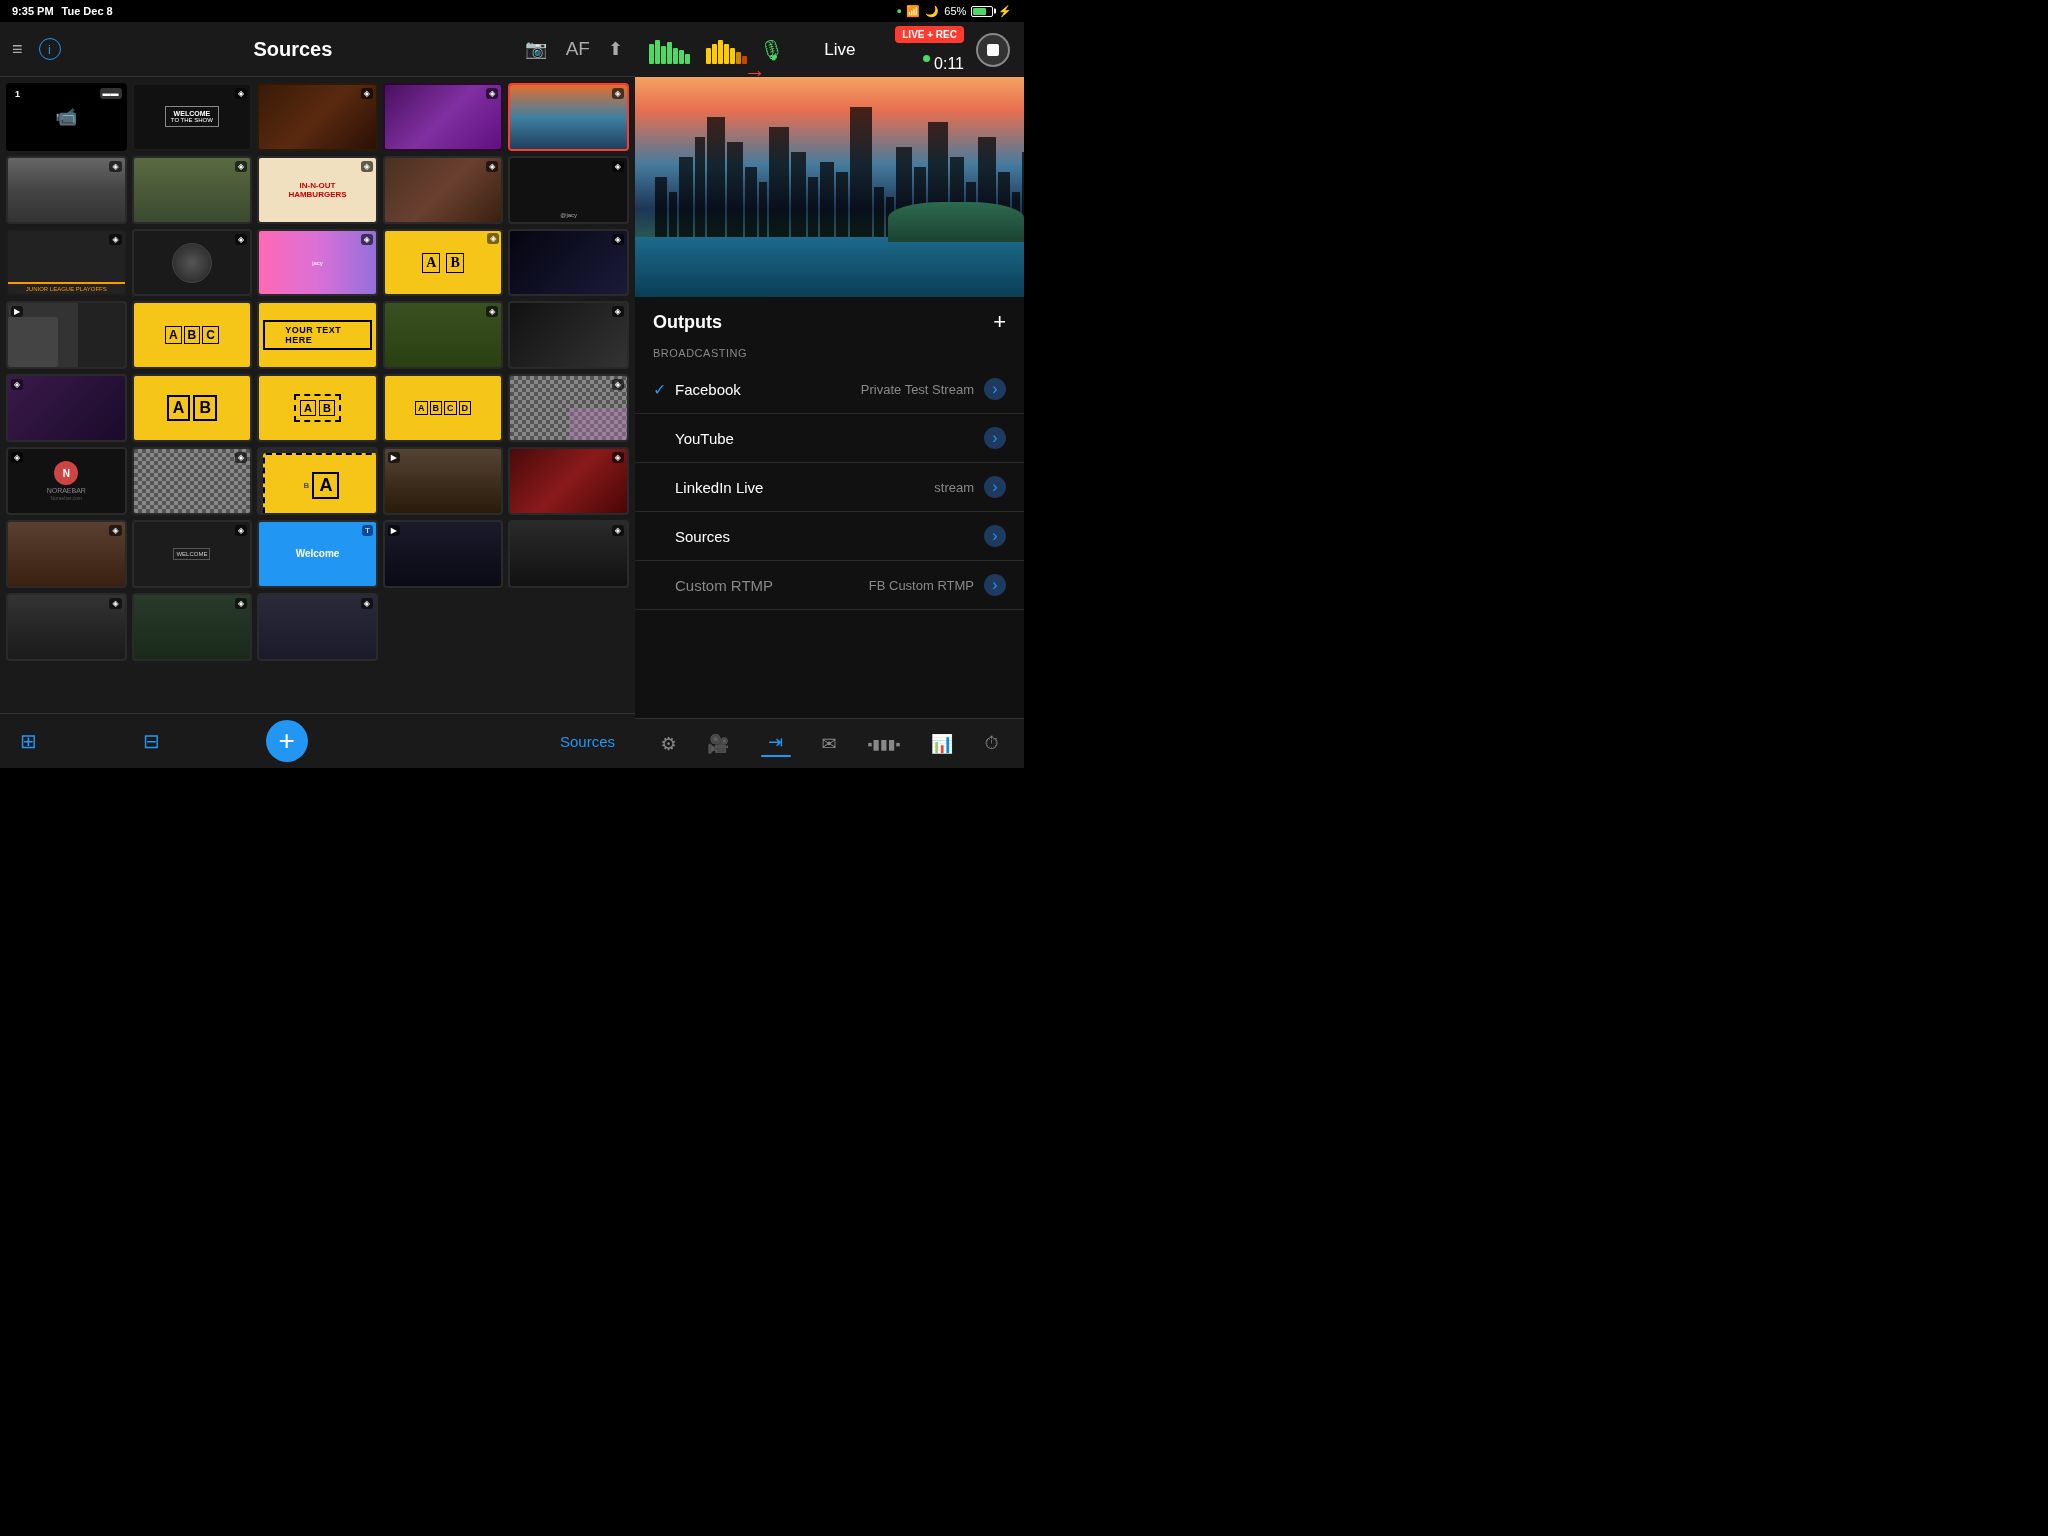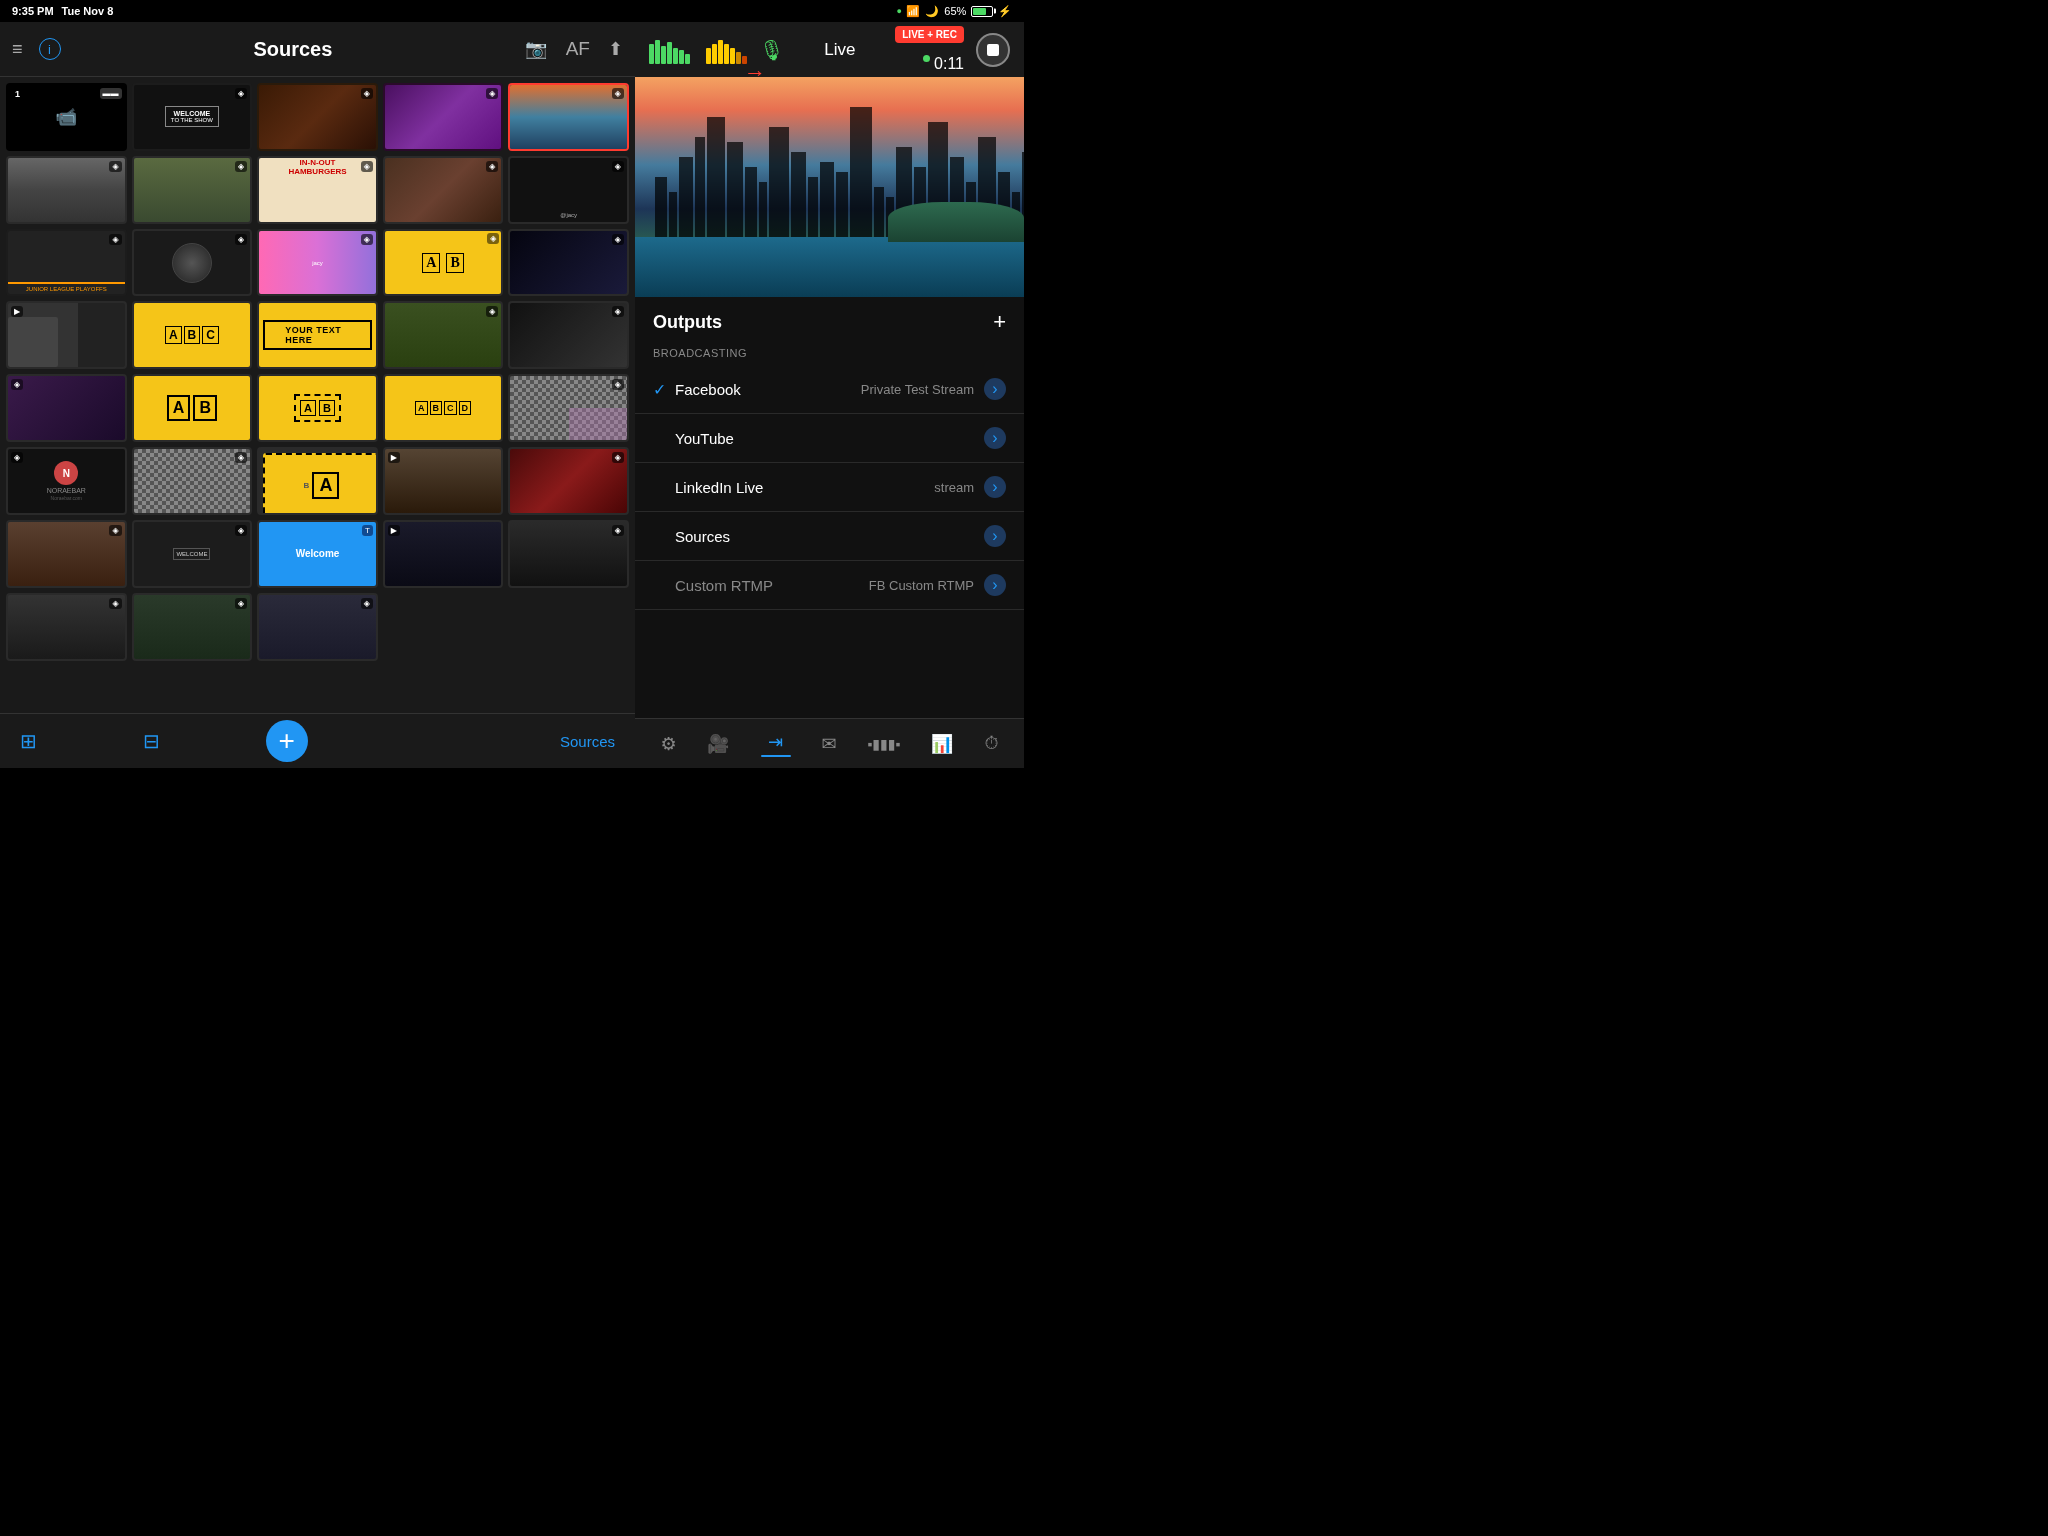--- a/index.html
+++ b/index.html
@@ -502,21 +502,21 @@
       align-items: flex-end;
       height: 28px;
     }
   </style>
 </head>
 <body>
 
 <div id="status-bar">
   <div class="status-left">
     <span>9:35 PM</span>
-    <span>Tue Nov 8</span>
+    <span>Tue Dec 8</span>
   </div>
   <div class="status-right">
     <span style="color:#4cd964;font-size:9px;">●</span>
     <span>📶</span>
     <span>🌙</span>
     <span>65%</span>
     <div class="battery-bar">
       <div class="battery-fill"></div>
     </div>
     <span style="color:#4cd964;">⚡</span>
@@ -581,21 +581,21 @@
     </div>
     <div class="source-thumb">
       <div class="thumb-inner" style="background:#3a4030;">
         <span class="thumb-badge">◈</span>
         <div style="width:100%;height:100%;background:linear-gradient(to bottom,#5a6a40,#3a4a30);"></div>
       </div>
     </div>
     <div class="source-thumb">
       <div class="thumb-inner" style="background:#eee;">
         <span class="thumb-badge">◈</span>
-        <div style="width:100%;height:100%;background:#f0e0c0;display:flex;align-items:flex-start;justify-content:center;">
+        <div style="width:100%;height:100%;background:#f0e0c0;display:flex;align-items:center;justify-content:center;">
           <span style="font-size:8px;color:#c00;font-weight:bold;text-align:center;">IN-N-OUT<br>HAMBURGERS</span>
         </div>
       </div>
     </div>
     <div class="source-thumb">
       <div class="thumb-inner" style="background:#2a1a0a;">
         <span class="thumb-badge">◈</span>
         <div style="width:100%;height:100%;background:linear-gradient(135deg,#4a3020,#6a4030,#3a2010);"></div>
       </div>
     </div>

